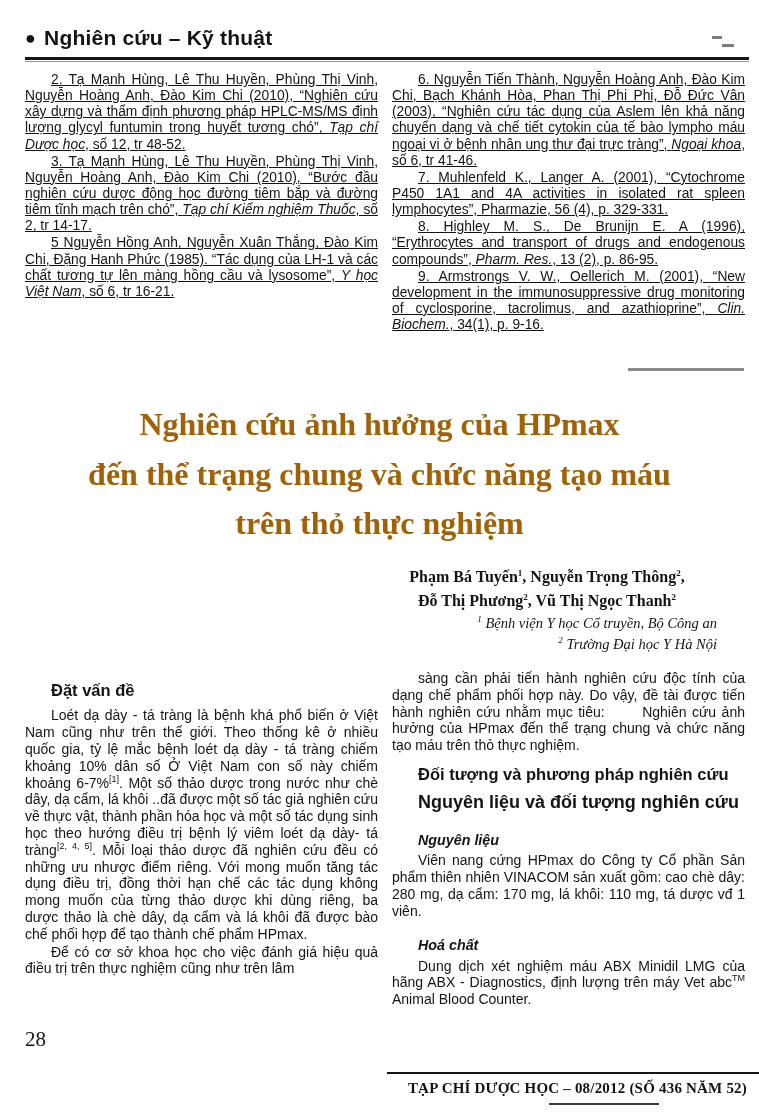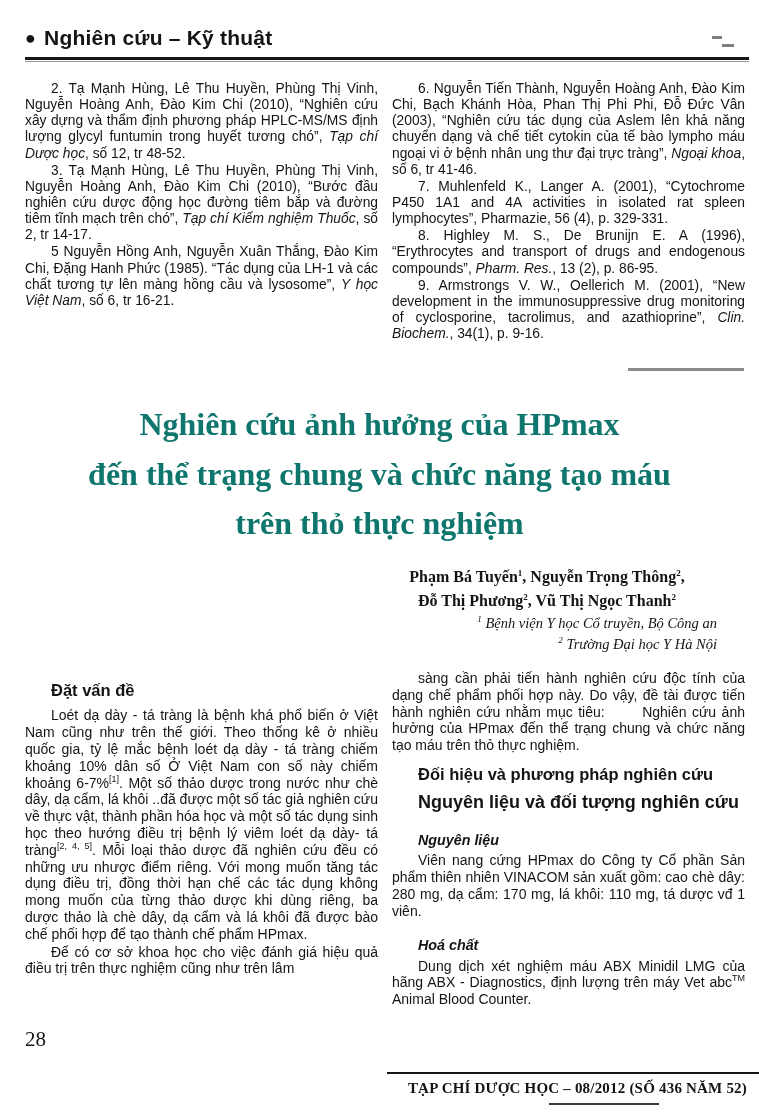--- a/index.html
+++ b/index.html
@@ -11,35 +11,35 @@
   .page{position:absolute;inset:0;background:#ffffff;}
 
   
   .header{position:absolute;top:26px;left:25px;right:14px;}
   .header-title{font-weight:bold;font-size:21px;letter-spacing:.2px;display:flex;align-items:center;gap:8px;}
   .bullet{font-size:18px;line-height:1;}
   .header-rule{position:absolute;top:57px;left:25px;right:10px;height:3px;background:#151515;}
   .header-rule2{position:absolute;top:61px;left:25px;right:10px;height:1px;background:#9a9a9a;}
 
   
-  .refs{position:absolute;top:81px;left:25px;right:14px;display:flex;gap:14px;}
+  .refs{position:absolute;top:72px;left:25px;right:14px;display:flex;gap:14px;text-decoration:underline;}
   .refs .col{width:353px;font-size:13.8px;line-height:1.17;}
 
   
   .para{text-indent:26px;text-align:justify;margin:0 0 1px 0;}
   .h1{font-weight:bold;font-size:16.5px;line-height:1.3;text-indent:26px;text-align:left;margin:10px 0 6px 0;}
   .h2{font-weight:bold;font-size:18px;text-indent:26px;text-align:left;margin:7px 0 3px 0;}
   .h3{font-weight:bold;font-style:italic;font-size:14.3px;text-indent:26px;text-align:left;margin:18px 0 3px 0;}
   sup{font-size:9px;line-height:0;}
 
   
   .title{
     position:absolute;top:400px;left:0;right:0;text-align:center;
     font-family:"Liberation Serif",serif;font-weight:bold;
-    font-size:32px;line-height:1.55;color:#0f766e;
+    font-size:32px;line-height:1.55;color:#a16207;
   }
 
   
   .authors{position:absolute;top:565px;right:42px;width:340px;font-family:"Liberation Serif",serif;}
   .author-line{font-weight:bold;font-size:16px;line-height:1.5;text-align:center;text-indent:0;}
   .affil-line{font-style:italic;font-size:14.5px;line-height:1.45;text-align:right;text-indent:0;}
 
   
   .body-cols{position:absolute;top:670px;left:25px;right:0;display:flex;gap:14px;}
   .body-cols .col{width:353px;font-size:14px;line-height:1.2;}
@@ -101,21 +101,21 @@
     </div>
 
   <div class="body-cols">
     <div class="col">
         <div class="h1"><span>Đặt vấn đề</span></div>
         <div class="para"><span>Loét dạ dày - tá tràng là bệnh khá phổ biến ở Việt Nam cũng như trên thế giới. Theo thống kê ở nhiều quốc gia, tỷ lệ mắc bệnh loét dạ dày - tá tràng chiếm khoảng 10% dân số  Ở Việt Nam con số này chiếm khoảng 6-7%</span><sup>[1]</sup><span>. Một số thảo dược trong nước như chè dây, dạ cẩm, lá khôi ..đã được một số tác giả nghiên cứu về thực vật, thành phần hóa học và một số tác dụng sinh học theo hướng điều trị bệnh lý viêm loét dạ dày- tá tràng</span><sup>[2, 4, 5]</sup><span>. Mỗi loại thảo dược đã nghiên cứu đều có những ưu nhược điểm riêng. Với mong muốn  tăng tác dụng điều trị, đồng thời hạn chế các tác dụng không mong muốn của từng thảo dược khi dùng riêng, ba dược thảo là chè dây, dạ cẩm và lá khôi đã được bào chế phối hợp để tạo thành chế phẩm HPmax.</span></div>
         <div class="para"><span>Để có cơ sở khoa học cho việc đánh giá hiệu quả điều trị trên thực nghiệm cũng như trên lâm</span></div>
       </div>
     <div class="col">
         <div class="para"><span>sàng cần phải tiến hành nghiên cứu độc tính của dạng chế phẩm phối hợp này. Do vậy, đề tài được tiến hành nghiên cứu nhằm mục tiêu: </span><span style=" margin-left: 32px;">Nghiên cứu ảnh hưởng của HPmax đến thể trạng chung và chức năng tạo máu trên thỏ thực nghiệm.</span></div>
-        <div class="h1"><span>Đối hiệu và phương pháp nghiên cứu</span></div>
+        <div class="h1"><span>Đối tượng và phương pháp nghiên cứu</span></div>
         <div class="h2"><span>Nguyên liệu và đối tượng nghiên cứu</span></div>
         <div class="h3"><span>Nguyên liệu</span></div>
         <div class="para"><span>Viên nang cứng HPmax do Công ty Cổ phần Sản phẩm thiên nhiên VINACOM sản xuất gồm: cao chè dây: 280 mg, dạ cẩm: 170 mg, lá khôi: 110 mg, tá dược vđ 1 viên.</span></div>
         <div class="h3"><span>Hoá chất</span></div>
         <div class="para"><span>Dung dịch xét nghiệm máu ABX Minidil LMG của hãng ABX - Diagnostics, định lượng trên máy Vet abc</span><sup>TM</sup><span> Animal Blood Counter.</span></div>
       </div>
   </div>
 
   <div class="footer-rule"></div>
   <div class="footer-page">28</div>

